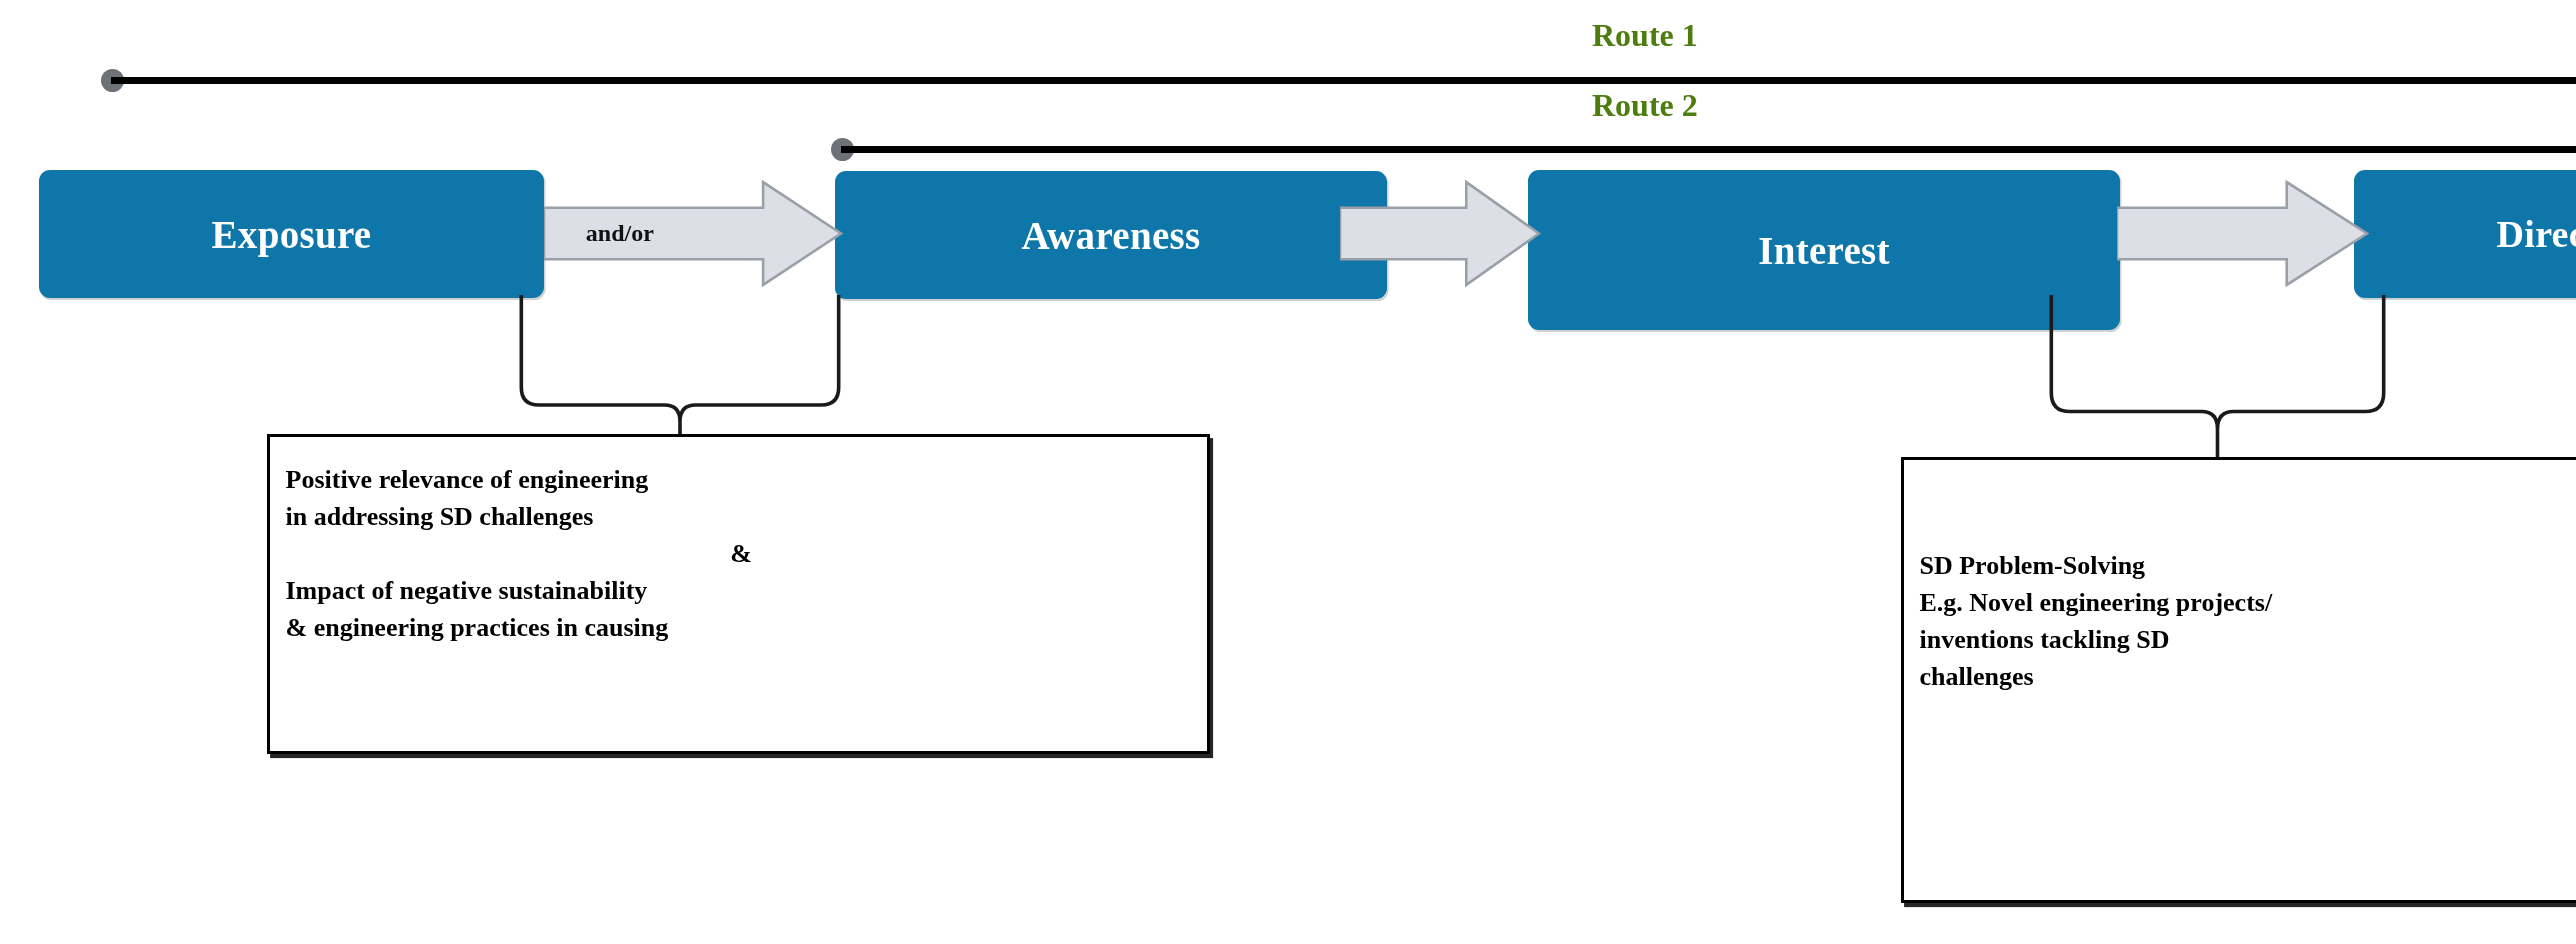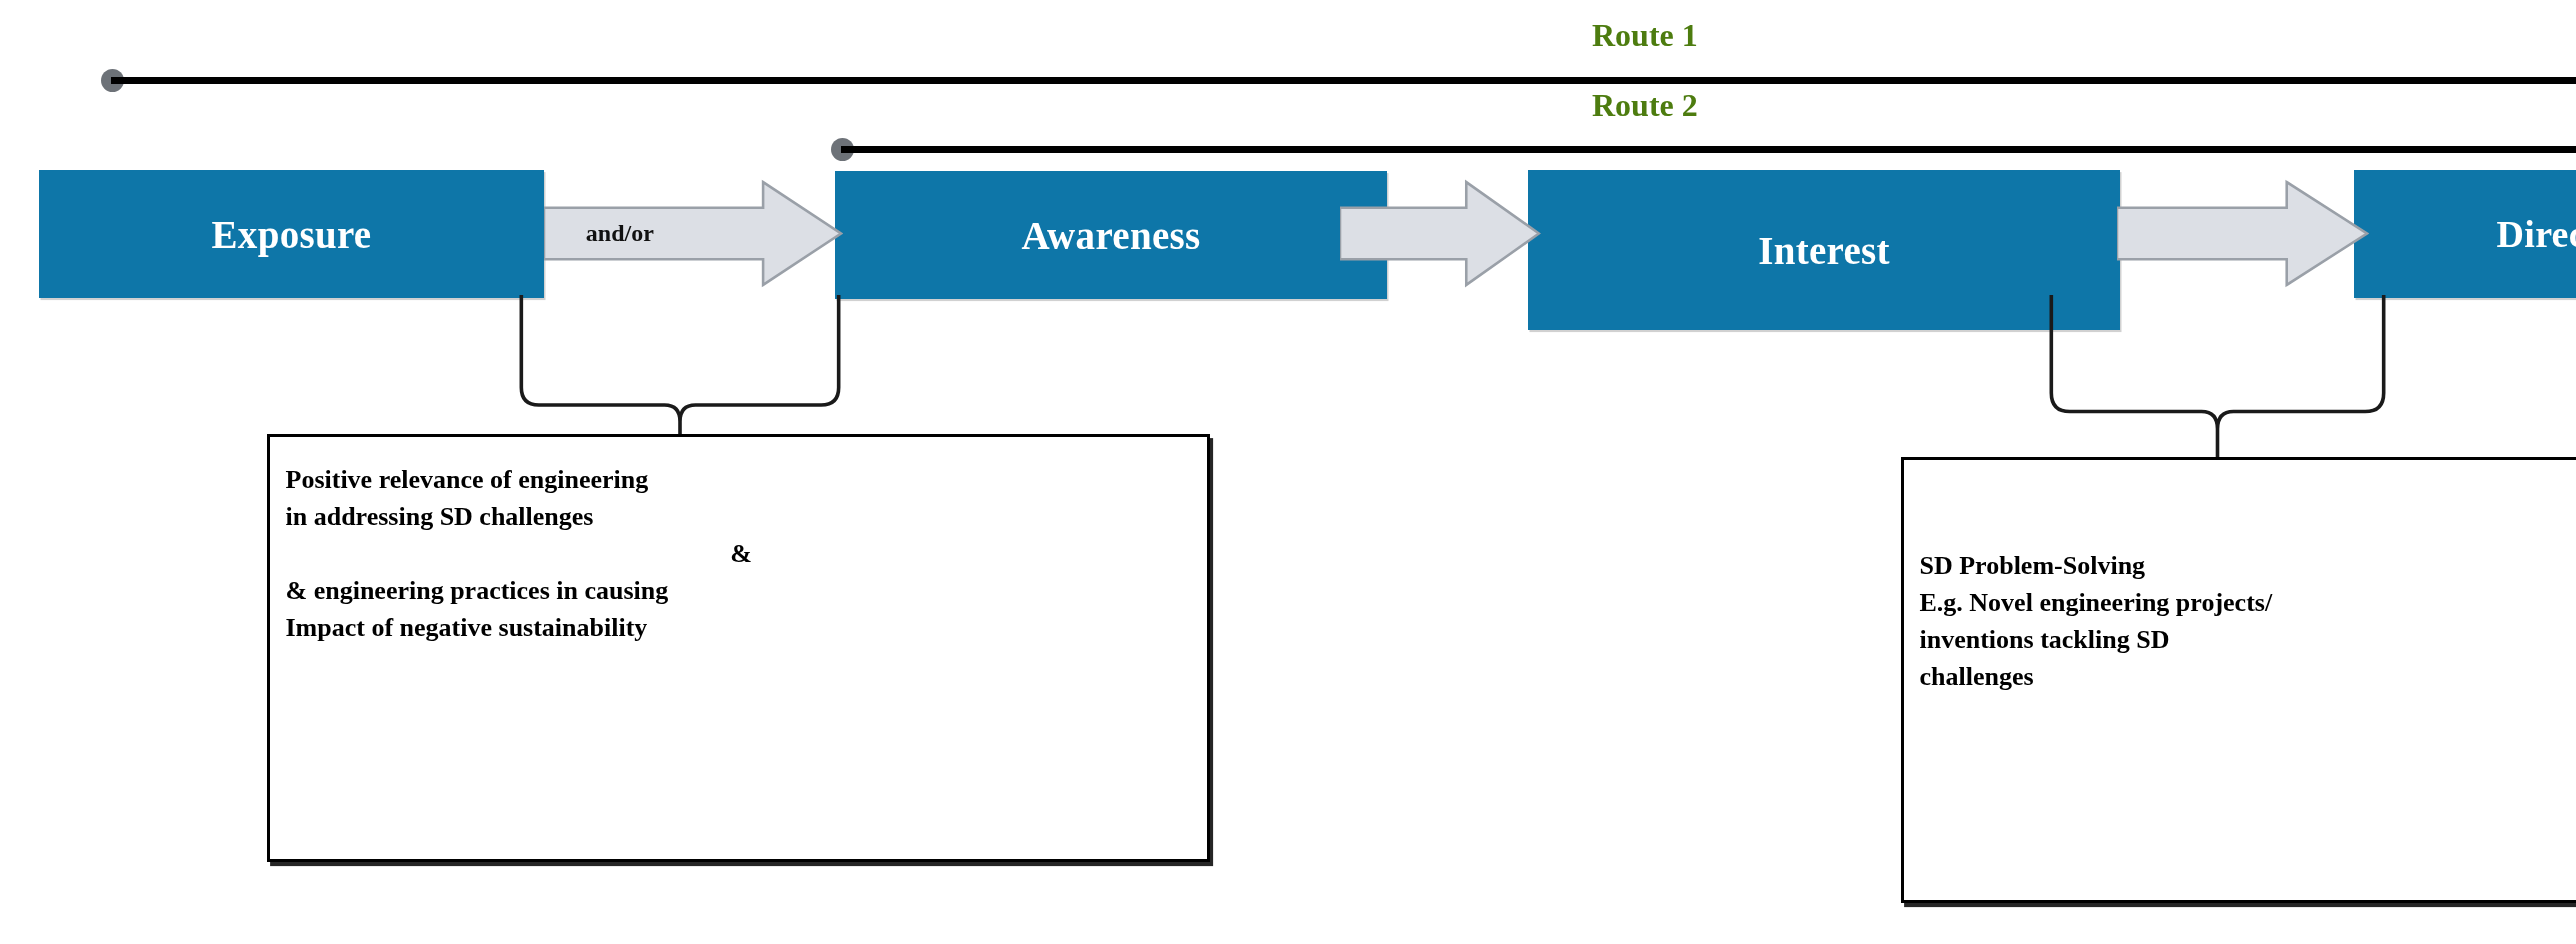--- a/index.html
+++ b/index.html
@@ -10,21 +10,21 @@
 
   
   .route-line{position:absolute;height:7.2px;background:#000000;}
   .route-dot{position:absolute;width:23px;height:23px;border-radius:50%;
              background:#6d7278;}
   .route-label{position:absolute;color:#4d7c0f;font-weight:bold;
                font-size:32px;line-height:1;white-space:nowrap;
                font-family:"Liberation Serif","DejaVu Serif",serif;}
 
   
-  .stage-box{position:absolute;background:#0E76A8;border-radius:0;
+  .stage-box{position:absolute;background:#0E76A8;border-radius:11px;
              display:flex;align-items:center;justify-content:center;
              box-shadow:1.5px 2.1px 0 rgba(0,0,0,0.18);}
   .stage-box span{color:#ffffff;font-weight:bold;font-size:39px;
                   line-height:1;white-space:pre;letter-spacing:0.3px;
                   font-family:"Liberation Serif","DejaVu Serif",serif;}
   .stage-box.tall span{font-size:38px;}
 
   
   .block-arrow{position:absolute;}
   .block-arrow svg{display:block;width:100%;height:100%;}
@@ -104,27 +104,27 @@
     </svg>
   </div>
 
   <div class="brace" style="left:2040px;top:295px;width:355px;height:165px;">
     <svg viewBox="0 0 690 320" preserveAspectRatio="none">
       <path d="M22,0 L22,190 Q22,226 58,226 L314,226 Q345,226 345,260 L345,320
                M345,260 Q345,226 376,226 L632,226 Q668,226 668,190 L668,0" fill="none" stroke="#1a1a1a" stroke-width="7"></path>
     </svg>
   </div>
 
-  <div class="note-box" style="left:267px;top:434px;width:943px;height:428px;">
+  <div class="note-box" style="left:267px;top:434px;width:943px;height:320px;">
     <div class="note-inner" style="top:25px;">
       <div class="note-line">Positive relevance of engineering</div>
       <div class="note-line">in addressing SD challenges</div>
       <div class="note-line center">&amp;</div>
+      <div class="note-line">Impact of negative sustainability</div>
       <div class="note-line">&amp; engineering practices in causing</div>
-      <div class="note-line">Impact of negative sustainability</div>
     </div>
   </div>
 
   <div class="note-box" style="left:1901px;top:457px;width:796px;height:446px;">
     <div class="note-inner" style="top:88px;">
       <div class="note-line">SD Problem-Solving</div>
       <div class="note-line">E.g. Novel engineering projects/</div>
       <div class="note-line">inventions tackling SD</div>
       <div class="note-line">challenges</div>
     </div>

